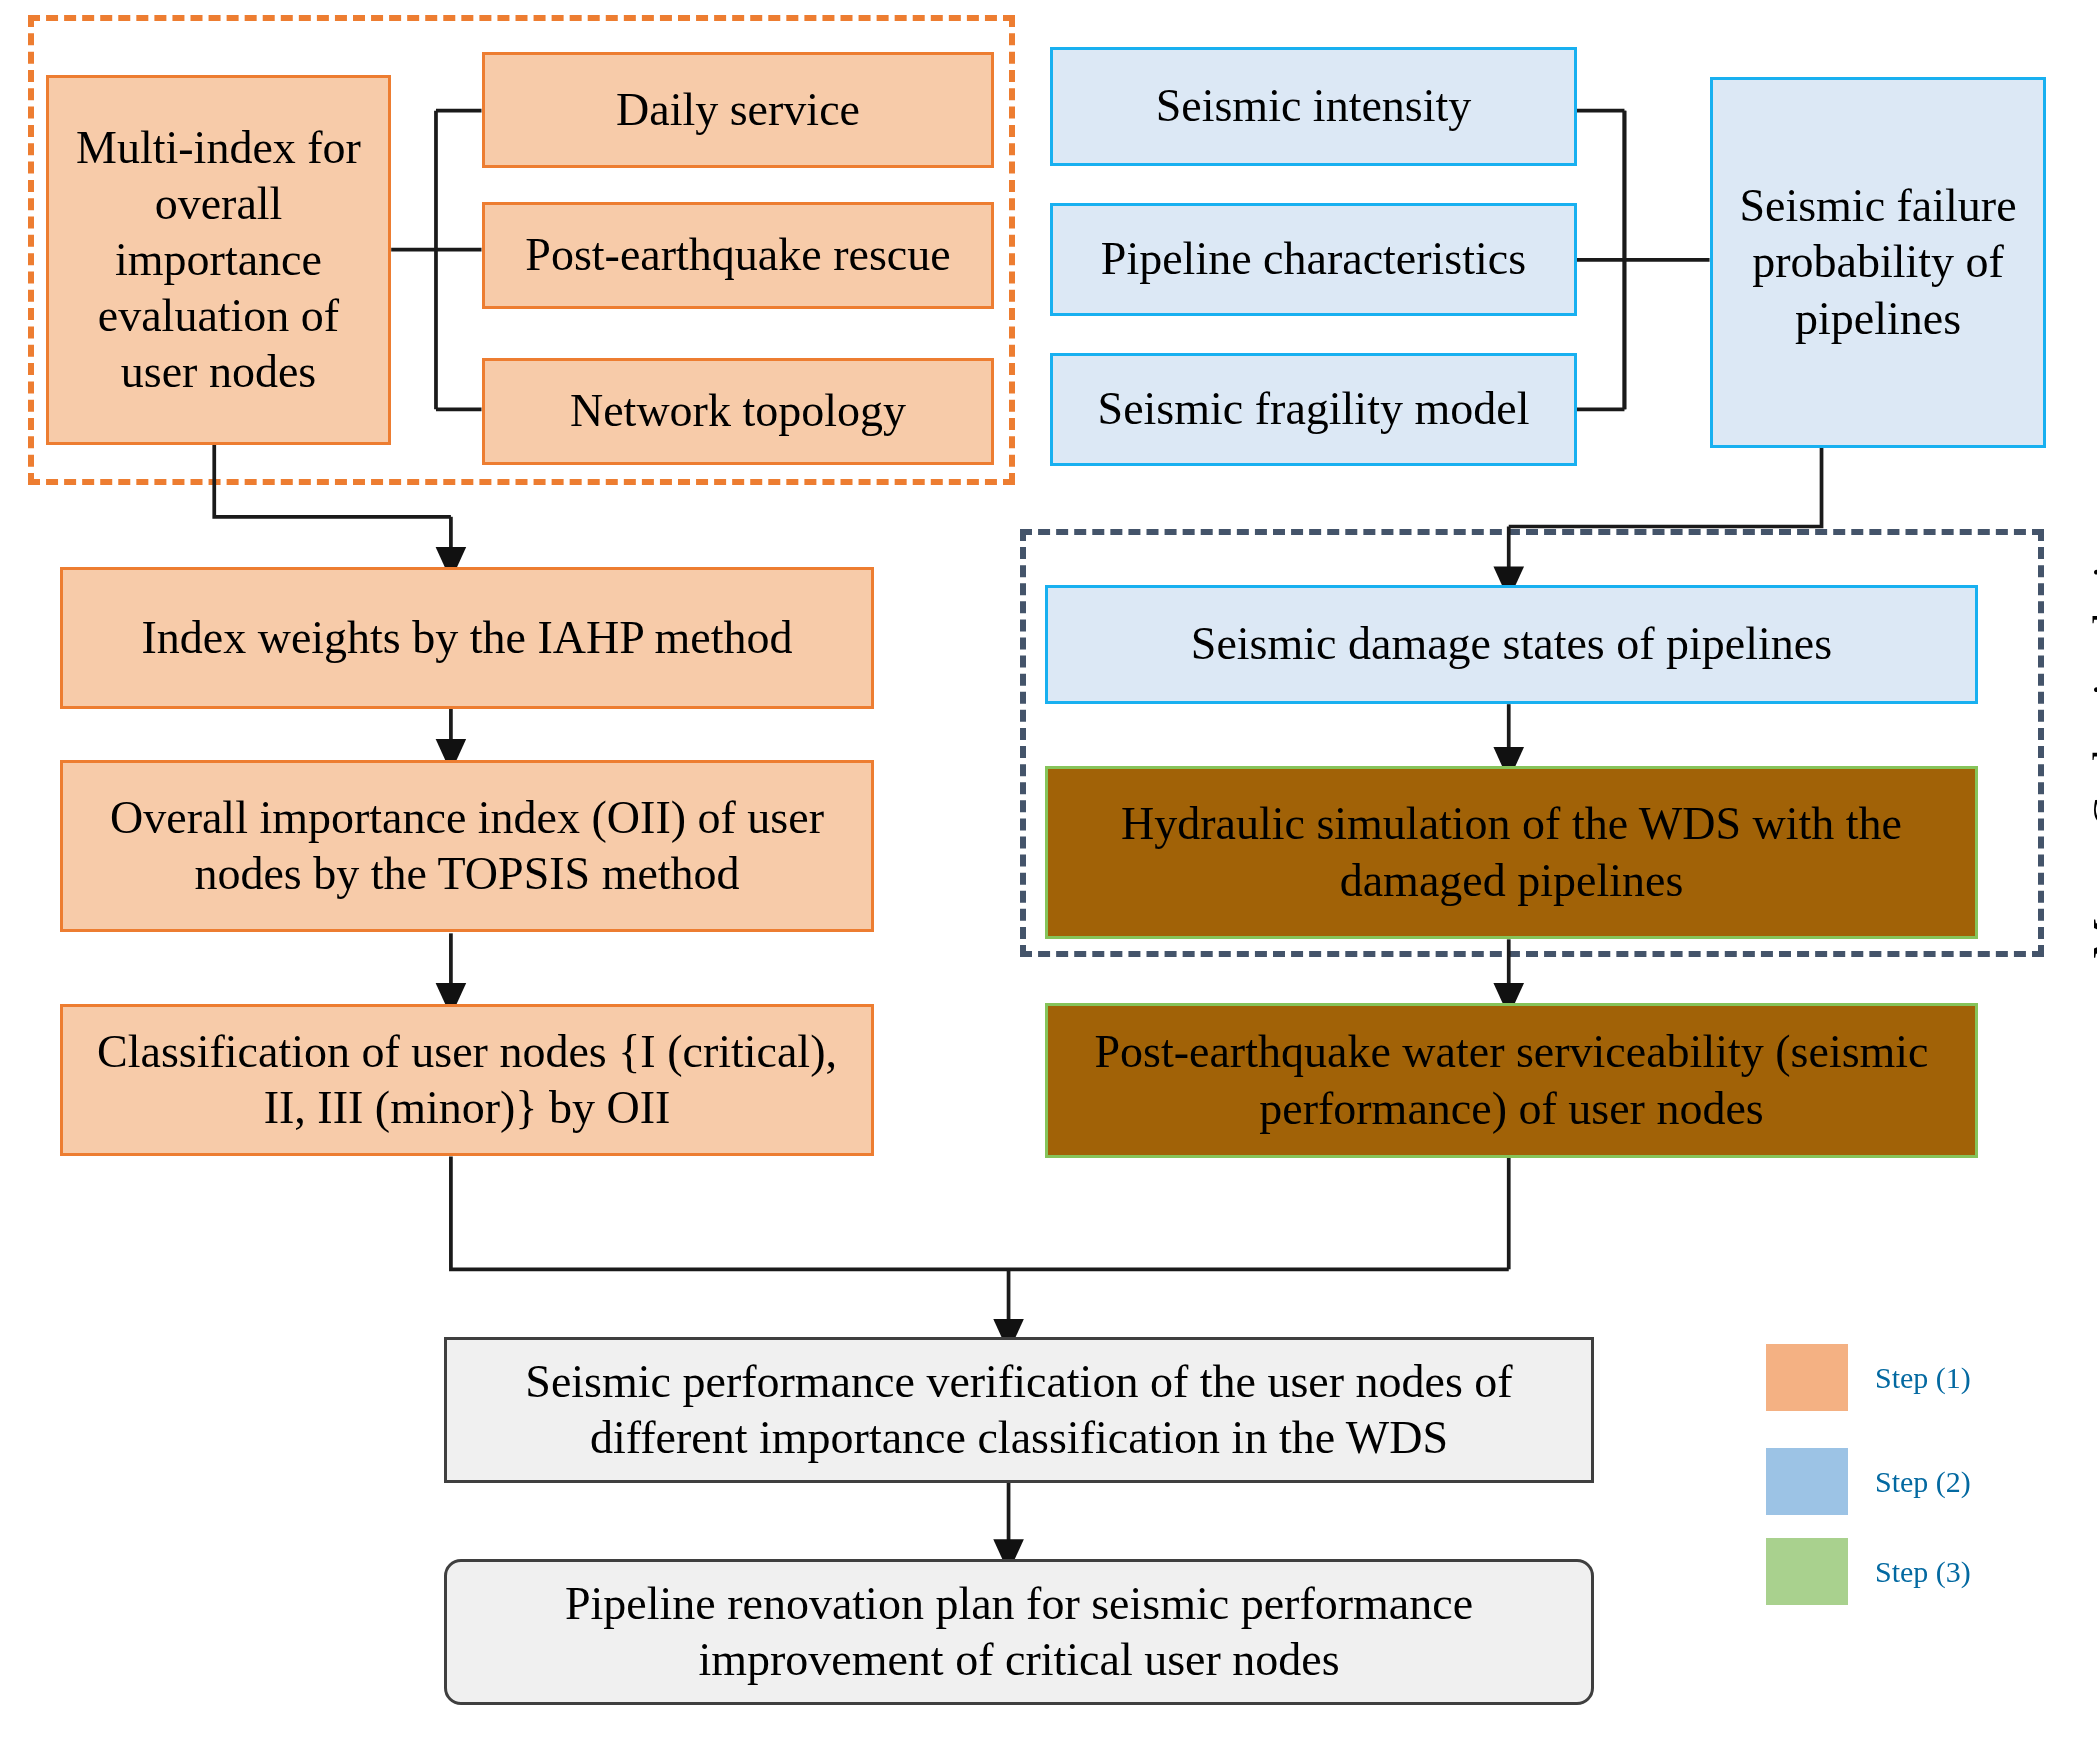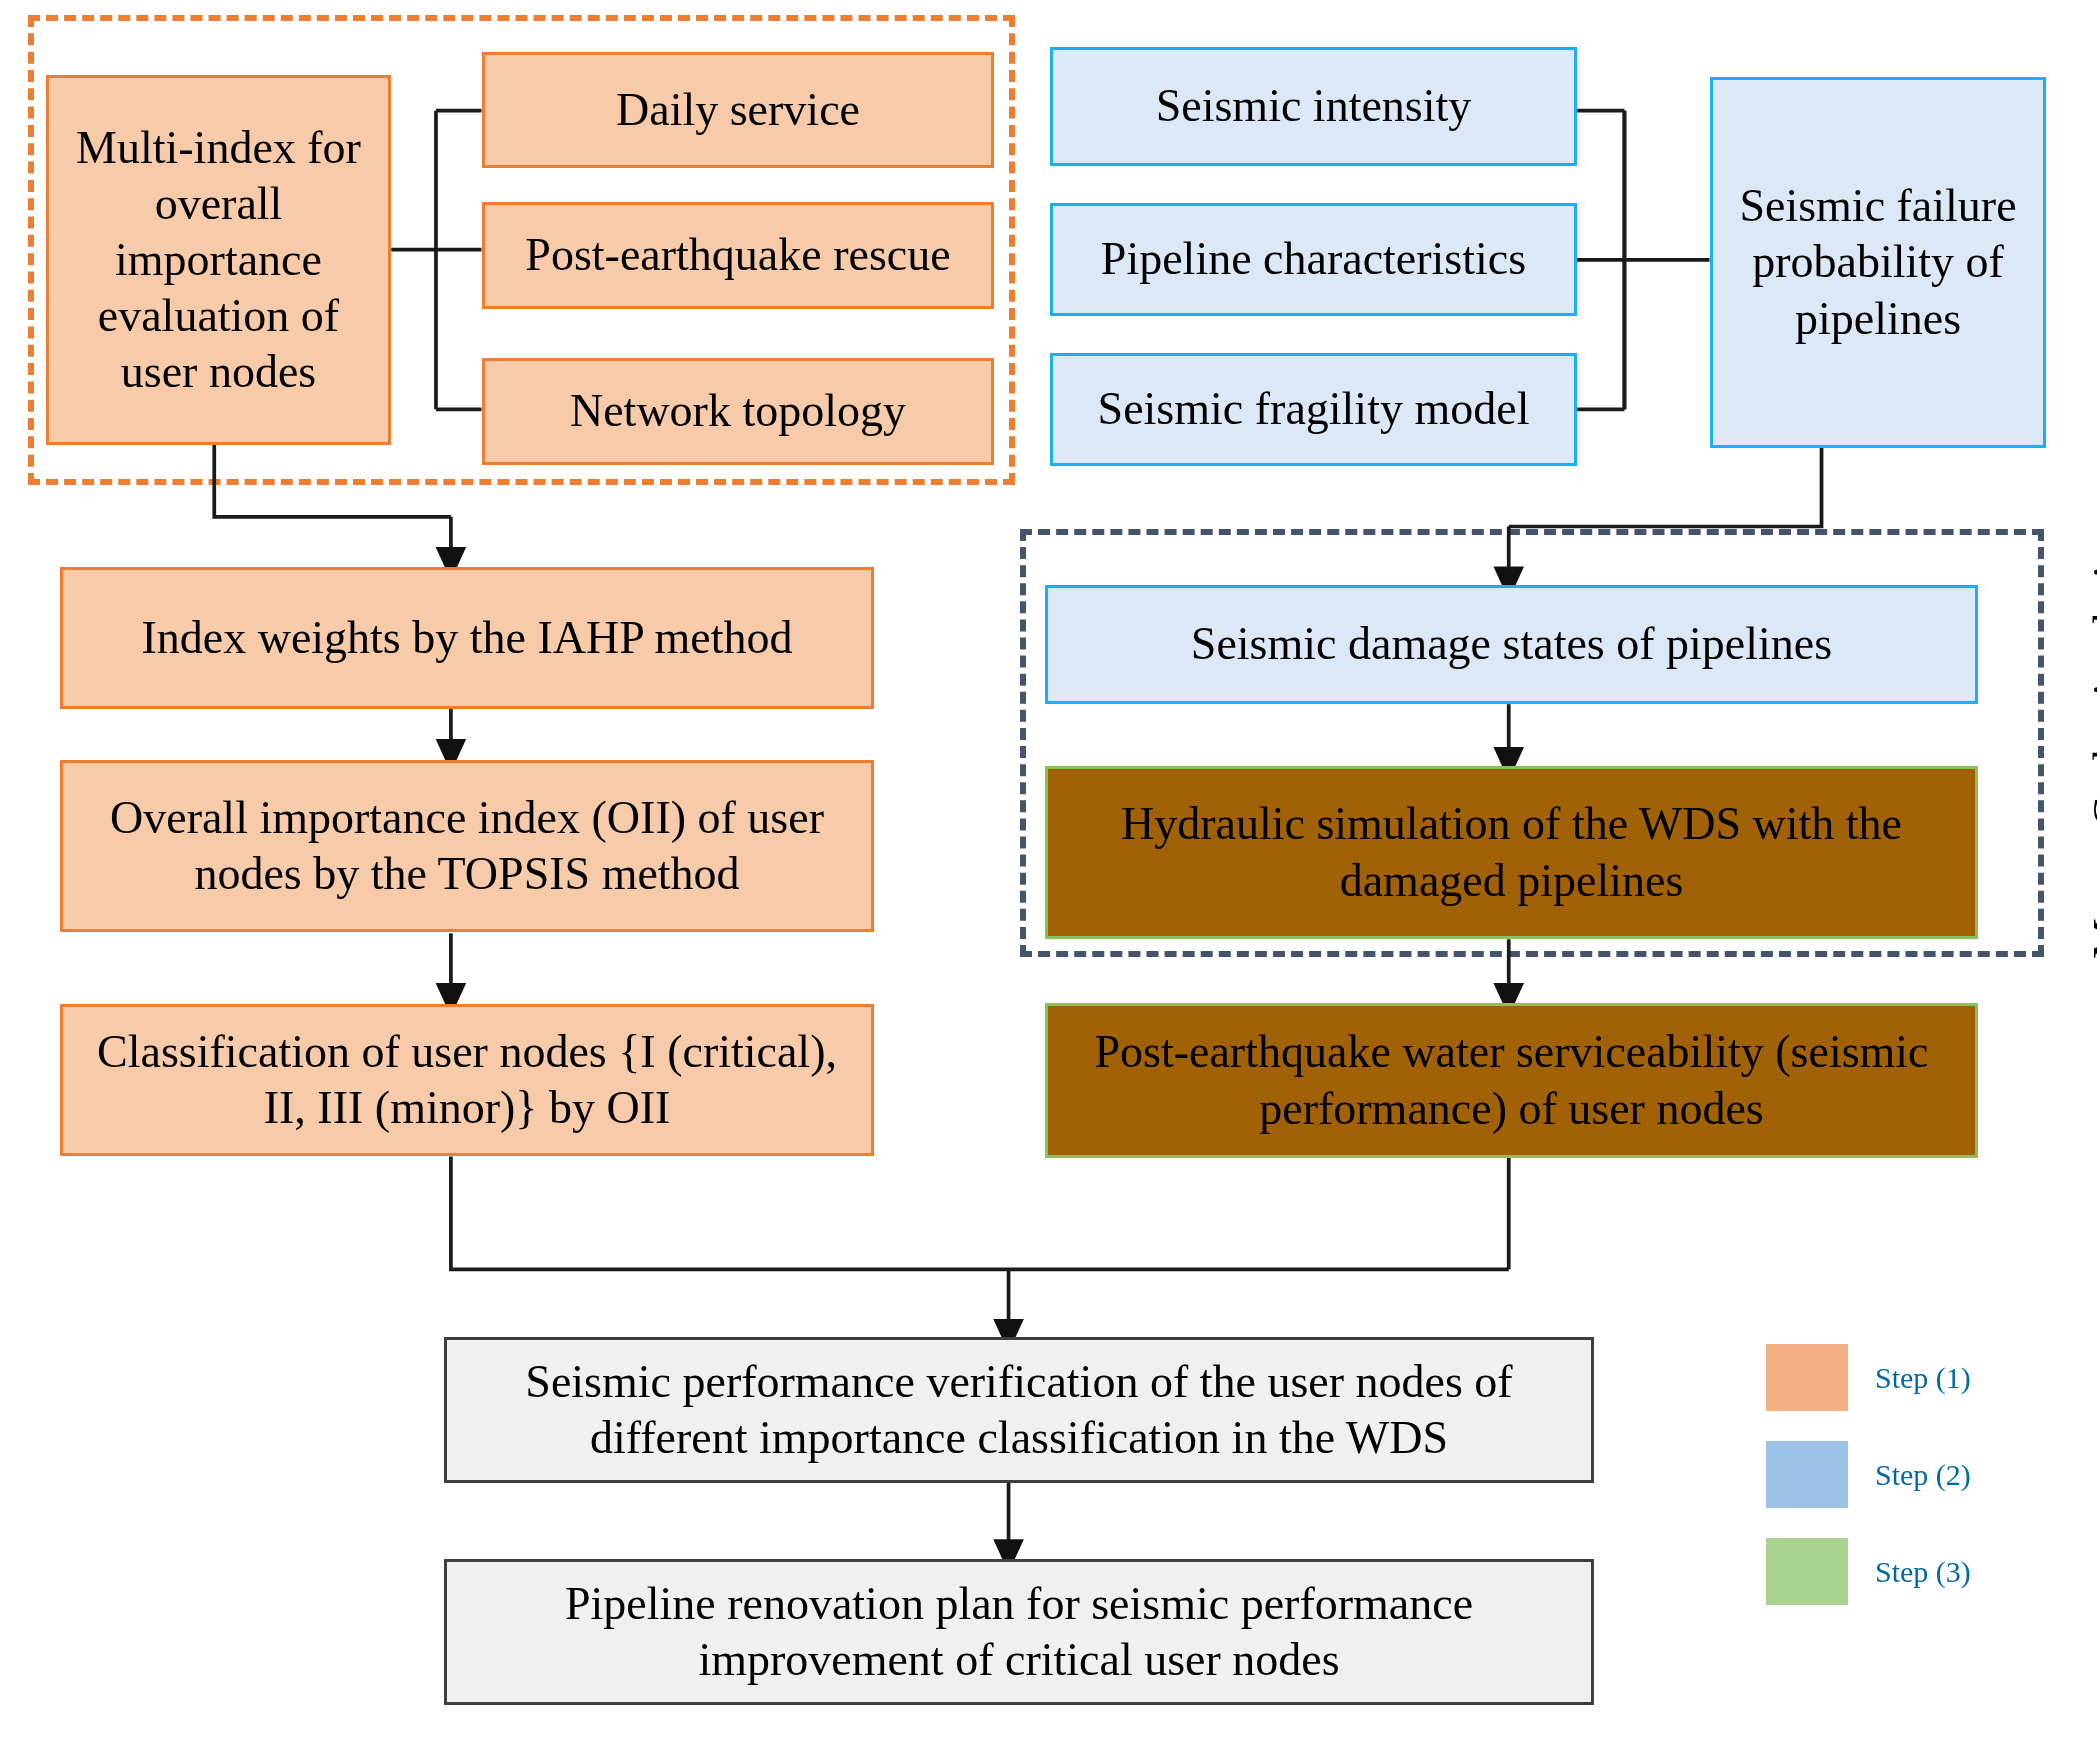--- a/index.html
+++ b/index.html
@@ -166,30 +166,30 @@
   <div class="node blue" style="left:1710px; top:77px; width:336px; height:371px; font-size:46px;">Seismic failure probability of pipelines</div>
 
   <div class="node blue" style="left:1045px; top:585px; width:933px; height:119px; font-size:46px;">Seismic damage states of pipelines</div>
 
   <div class="node green" style="left:1045px; top:766px; width:933px; height:173px; font-size:46px;">Hydraulic simulation of the WDS with the damaged pipelines</div>
 
   <div class="node green" style="left:1045px; top:1003px; width:933px; height:155px; font-size:46px;">Post-earthquake water serviceability (seismic performance) of user nodes</div>
 
   <div class="node gray" style="left:444px; top:1337px; width:1150px; height:146px; font-size:46px;">Seismic performance verification of the user nodes of different importance classification in the WDS</div>
 
-  <div class="node gray" style="left:444px; top:1559px; width:1150px; height:146px; font-size:46px;">Pipeline renovation plan for seismic performance improvement of critical user nodes</div>
+  <div class="node gray" style="left:444px; top:1559px; width:1150px; height:146px; font-size:46px;border-radius:17px;">Pipeline renovation plan for seismic performance improvement of critical user nodes</div>
 
   <div class="legend" style="left:1766px; top:1344px; width:321px; height:373px;">
 
     <div class="legend-row" style="left:0px; top:0px;">
       <div class="swatch sw-orange"></div>
       <div class="legend-label">Step (1)</div>
     </div>
 
-    <div class="legend-row" style="left:0px; top:97px;text-align:center;">
+    <div class="legend-row" style="left:0px; top:104px;text-align:center;">
       <div class="swatch sw-blue"></div>
       <div class="legend-label">Step (2)</div>
     </div>
 
     <div class="legend-row" style="left:0px; top:194px;">
       <div class="swatch sw-green"></div>
       <div class="legend-label">Step (3)</div>
     </div>
 
 

